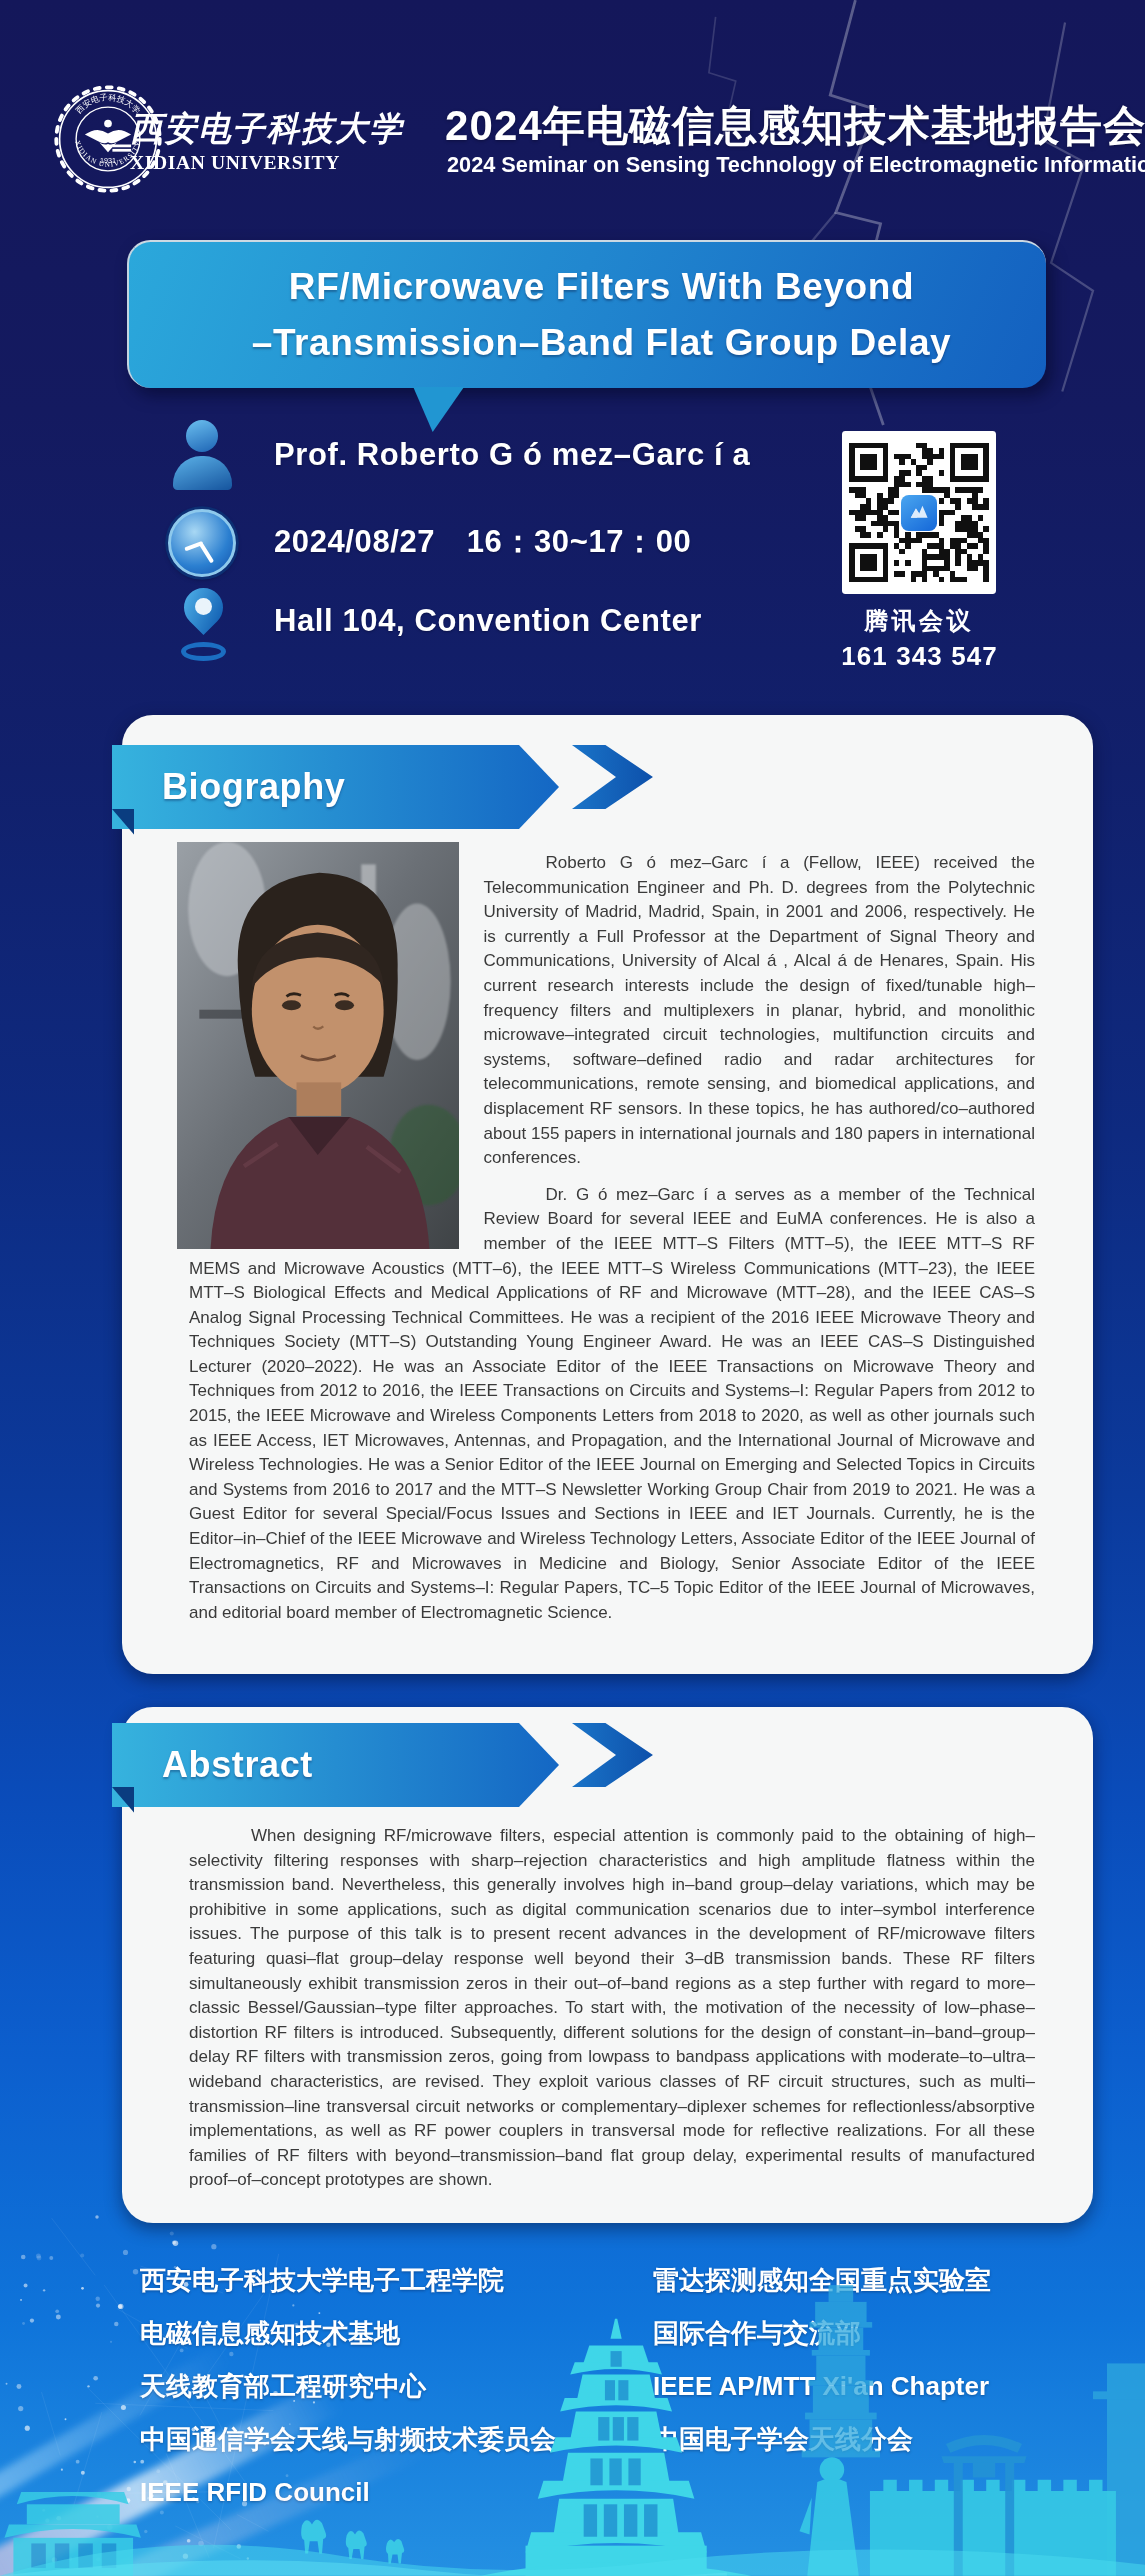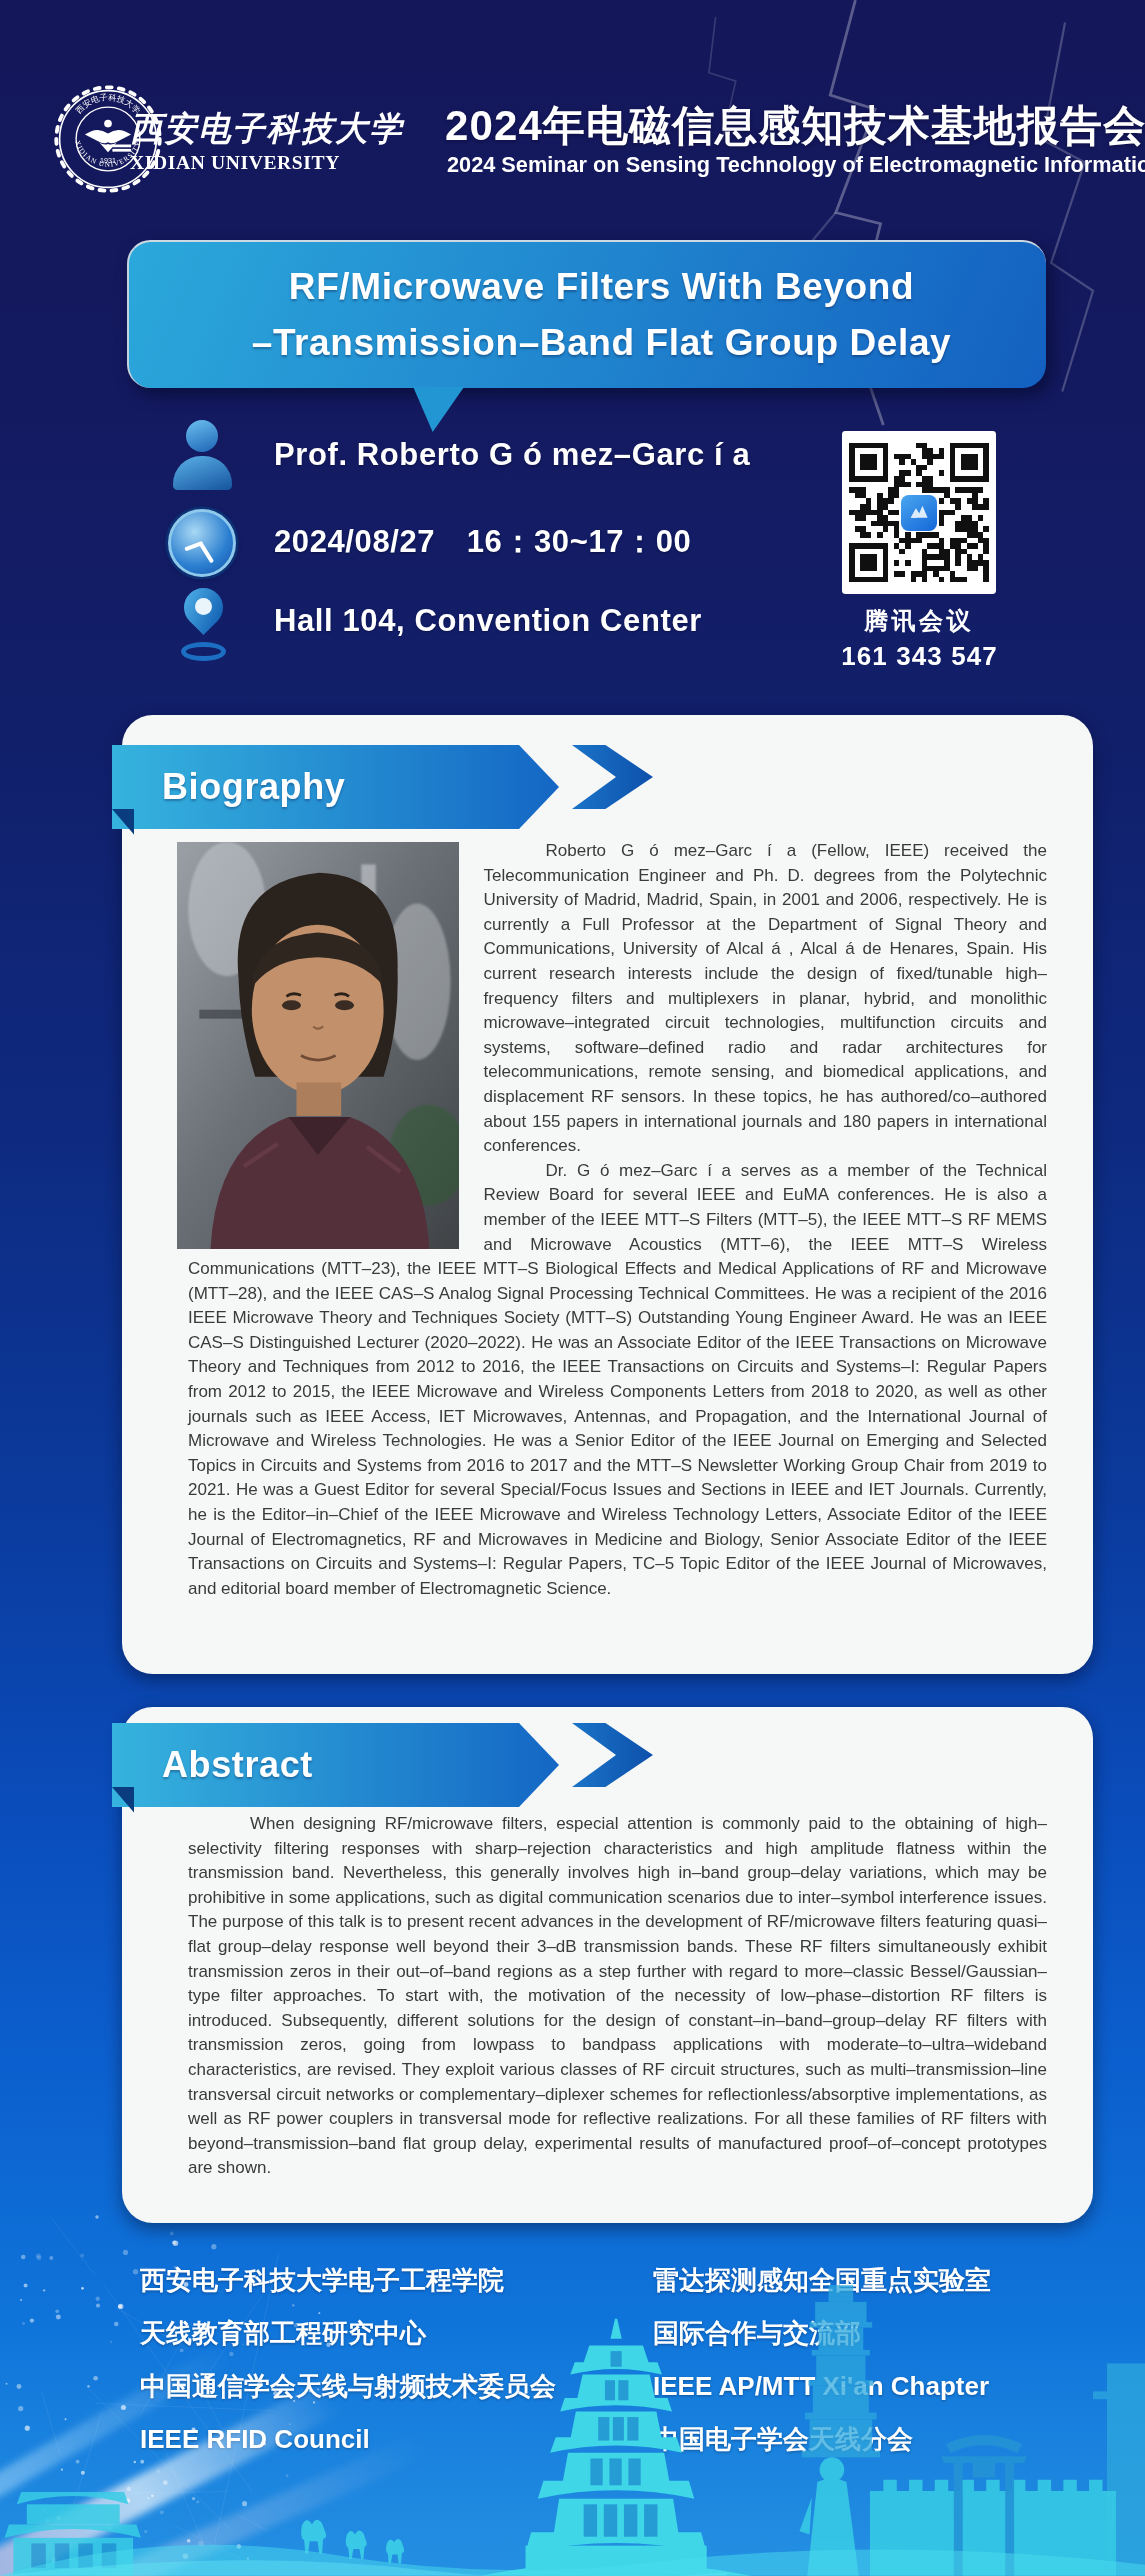--- a/index.html
+++ b/index.html
@@ -79,21 +79,21 @@
     text-shadow:0 1.7px 2.2px rgba(10,30,80,.35);}
   .ribbon-chevron{position:absolute;left:460px;top:0;width:88px;height:64px;
     background:linear-gradient(90deg,#1a74c8,#0c4da8);
     clip-path:polygon(0 0,38% 0,92% 50%,38% 100%,0 100%,50% 50%);
     filter:drop-shadow(3.4px 4.5px 4.5px rgba(8,16,50,.45));}
   .ribbon-fold{position:absolute;left:0;top:64px;width:22.4px;height:26px;background:#0a3d80;
     clip-path:polygon(0 0,100% 0,100% 100%);}
   .card-text{position:absolute;left:55px;right:46px;color:#3a3a3a;}
   #bio-text{top:124px;}
   #abs-text{top:105px;}
-  .card-text p{margin:0;font-size:17px;line-height:24.6px;text-align:justify;text-indent:62px;padding-left:11px;}
+  .card-text p{margin:12px;font-size:17px;line-height:24.6px;text-align:justify;text-indent:62px;}
   #photo{float:left;width:282px;height:407px;margin:3.4px 24.6px 5.6px 0;}
   
   .footer-col{list-style:none;margin:0;padding:0;color:#fff;font-weight:800;font-size:26px;}
   .footer-col li{height:53px;line-height:53px;white-space:nowrap;text-shadow:0 1.1px 2.8px rgba(0,10,40,.35);}
   #footer-left{left:140px;top:2254px;}
   #footer-right{left:653px;top:2254px;}
   
   #skyline{left:0;top:2285px;width:1145px;height:291px;}
   #particles{left:0;top:2214px;width:425px;height:362px;pointer-events:none;}
   .streak{position:absolute;pointer-events:none;filter:blur(3.9px);}
@@ -862,20 +862,21 @@
   <div id="ribbon-abs" class="abs ribbon">
     <div class="ribbon-bar">
         <span>Abstract</span>
       </div>
     <div class="ribbon-chevron"></div>
     <div class="ribbon-fold"></div>
   </div>
 
   <ul id="footer-left" class="abs footer-col">
     <li>西安电子科技大学电子工程学院</li>
+    <li>电磁信息感知技术基地</li>
     <li>天线教育部工程研究中心</li>
     <li>中国通信学会天线与射频技术委员会</li>
     <li>IEEE RFID Council</li>
   </ul>
   <ul id="footer-right" class="abs footer-col">
     <li>雷达探测感知全国重点实验室</li>
     <li>国际合作与交流部</li>
     <li>IEEE AP/MTT Xi'an Chapter</li>
     <li>中国电子学会天线分会</li>
   </ul>

